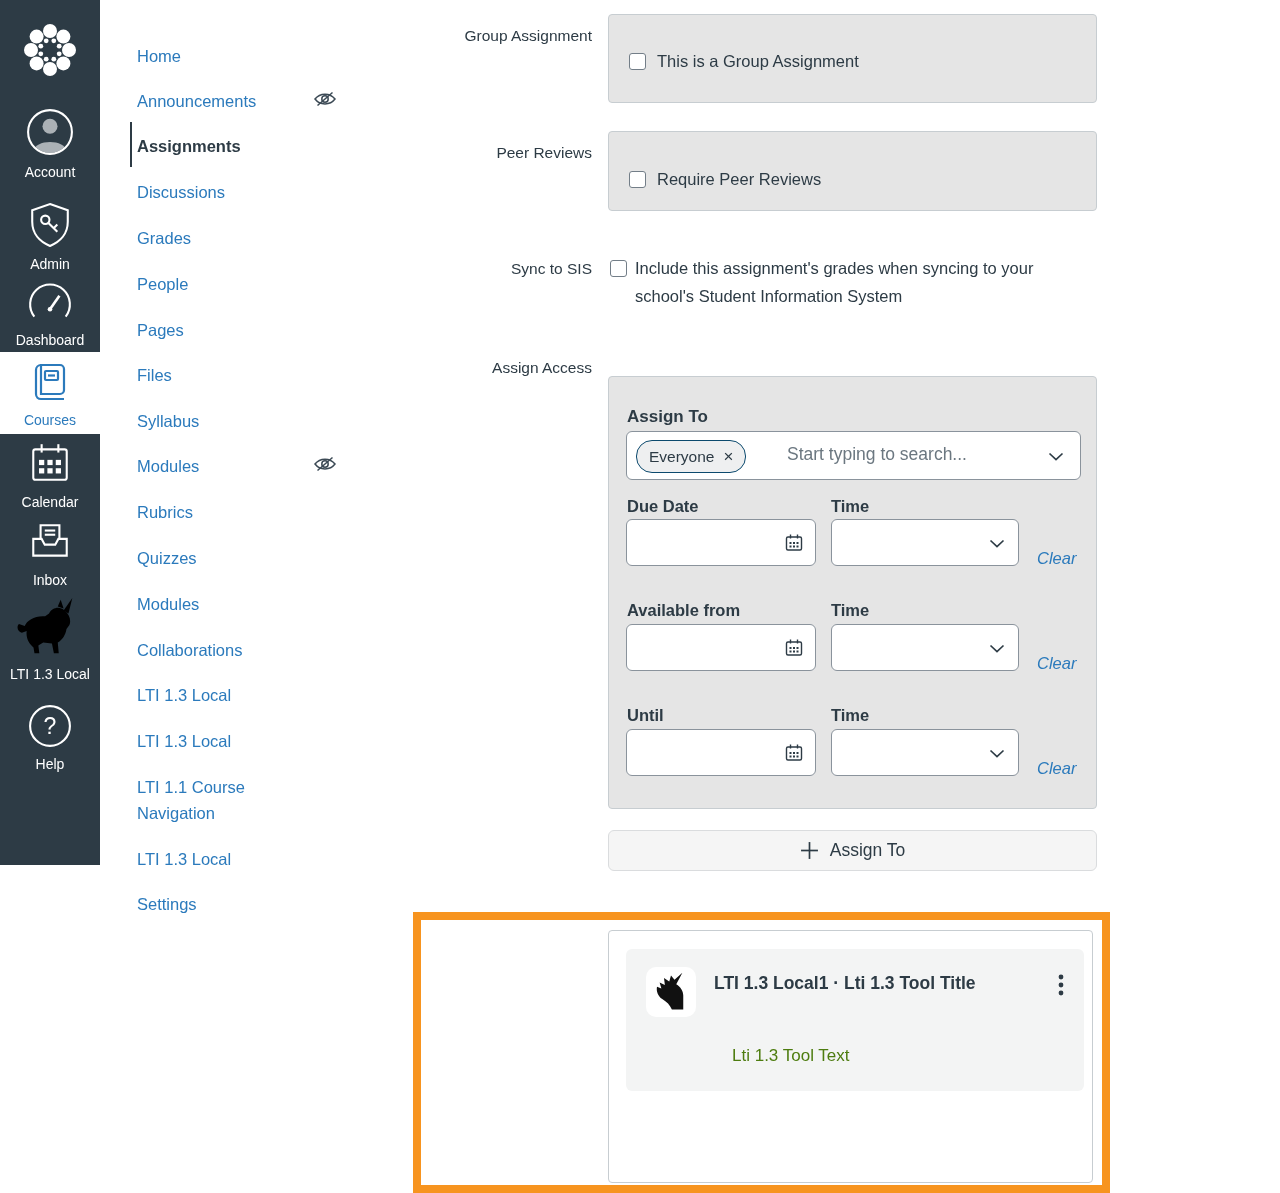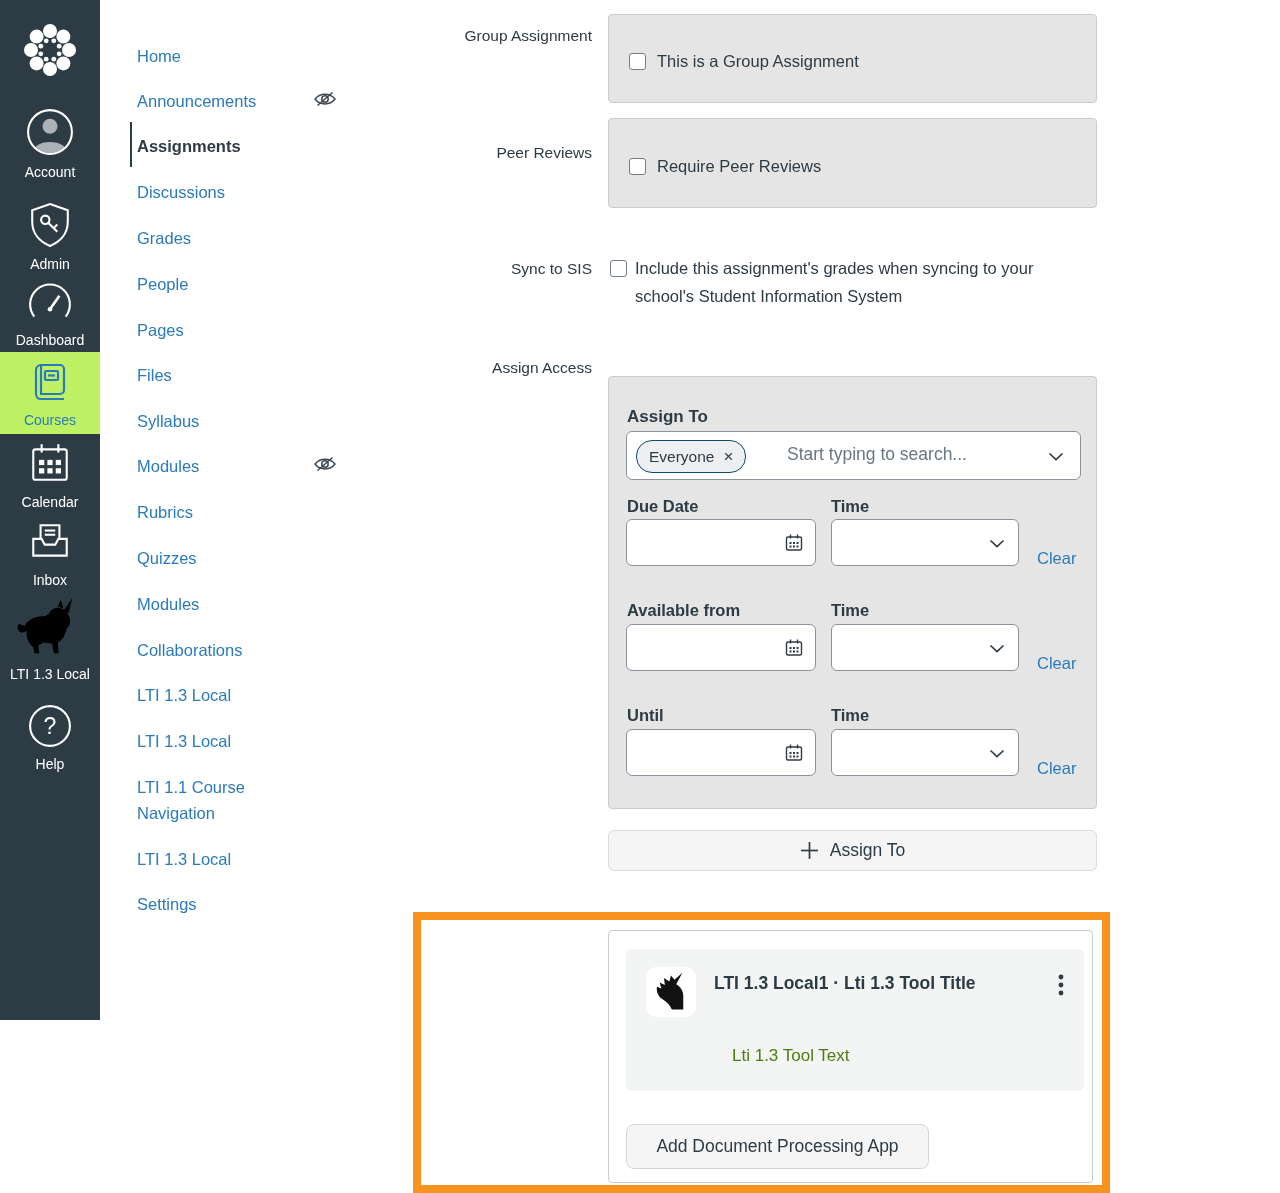--- a/index.html
+++ b/index.html
@@ -2,24 +2,24 @@
 <html><head>
 <meta charset="utf-8">
 <style>
   html,body{margin:0;padding:0;}
   body{
     width:1280px;height:1193px;position:relative;overflow:hidden;
     background:#ffffff;color:#2D3B45;
     font-family:"Liberation Sans",sans-serif;
   }
   
-  .gnav{position:absolute;left:0;top:0;width:100px;height:1020px;background:#2D3B45;}
+  .gnav{position:absolute;left:0;top:0;width:100px;height:865px;background:#2D3B45;}
   .gnav-item{position:absolute;left:0;width:100px;text-align:center;color:#fff;}
   .gnav-item .lbl{display:block;font-size:14px;margin-top:4px;line-height:16px;}
-  .gnav-item.active{background:#bef264;color:#2B7ABC;}
+  .gnav-item.active{background:#ffffff;color:#2B7ABC;}
   .gnav-logo{position:absolute;left:22px;top:22px;width:56px;height:56px;}
   .gnav-collapse{position:absolute;left:26px;top:1150px;width:42px;height:30px;cursor:pointer;}
   
   .cn-item{position:absolute;left:137px;width:196px;font-size:16.5px;line-height:26px;color:#2B7ABC;cursor:pointer;}
   .cn-item.active{color:#2D3B45;font-weight:bold;}
   .cn-activebar{position:absolute;left:130px;top:122px;width:2px;height:45px;background:#2D3B45;}
   .cn-eye{position:absolute;left:176px;top:2px;width:24px;height:18px;}
   .cn-wrap2{width:142px;}
   
   .flabel{position:absolute;left:420px;width:172px;text-align:right;font-size:15.5px;line-height:25px;color:#2D3B45;}
@@ -34,21 +34,21 @@
   .aa-combo{position:absolute;left:17px;top:54px;width:455px;height:49px;border:1px solid #8A939C;border-radius:6px;box-sizing:border-box;background:#fff;}
   .aa-pill{position:absolute;left:9px;top:8px;height:31px;display:flex;align-items:center;padding:0 12px;background:#EEEFF0;border:1px solid #0c4a6e;border-radius:16px;font-size:15.5px;color:#2D3B45;cursor:pointer;}
   .aa-pill .x{margin-left:9px;font-size:17px;line-height:1;cursor:pointer;}
   .aa-ph{position:absolute;left:160px;top:12px;font-size:17.5px;color:#6B7780;}
   .aa-combo .chev{position:absolute;right:16px;top:20px;}
   .aa-datelabel{position:absolute;font-size:16.5px;font-weight:bold;}
   .aa-dateinput{position:absolute;width:190px;height:47px;border:1px solid #8A939C;border-radius:6px;box-sizing:border-box;background:#fff;cursor:text;}
   .aa-timeinput{position:absolute;width:188px;height:47px;border:1px solid #8A939C;border-radius:6px;box-sizing:border-box;background:#fff;cursor:pointer;}
   .aa-dateinput .cal{position:absolute;right:11px;top:13px;}
   .aa-timeinput .chev{position:absolute;right:13px;top:19px;}
-  .aa-clear{position:absolute;left:428px;font-size:16.5px;color:#2B7ABC;cursor:pointer;}
+  .aa-clear{position:absolute;left:428px;font-size:16.5px;color:#2B7ABC;cursor:pointer;font-style:italic;}
   .assignto-btn{position:absolute;left:608px;top:830px;width:489px;height:41px;background:#F5F5F5;border:1px solid #DADCDE;border-radius:6px;box-sizing:border-box;display:flex;align-items:center;justify-content:center;gap:11px;font-size:17.5px;color:#2D3B45;cursor:pointer;}
   
   .dp-outline{position:absolute;left:413px;top:912px;width:697px;height:281px;border:8px solid #F7941F;background:#fff;box-sizing:border-box;}
   .dp-label{position:absolute;left:0;top:16px;width:171px;text-align:right;font-size:15.5px;line-height:25px;color:#2D3B45;}
   .dp-card{position:absolute;left:187px;top:10px;width:485px;height:253px;border:1px solid #C7CDD1;border-radius:4px;box-sizing:border-box;background:#fff;}
   .dp-panel{position:absolute;left:17px;top:18px;width:458px;height:142px;background:#F3F4F4;border-radius:6px;}
   .dp-tile{position:absolute;left:20px;top:18px;width:50px;height:50px;background:#fff;border-radius:10px;display:flex;align-items:center;justify-content:center;}
   .dp-title{position:absolute;left:88px;top:19px;width:312px;font-size:17.5px;font-weight:bold;line-height:30px;color:#2D3B45;}
   .dp-kebab{position:absolute;right:20px;top:25px;width:6px;height:22px;cursor:pointer;}
   .dp-desc{position:absolute;left:88px;top:97px;font-size:17px;color:#4d7c0f;margin-left:18px;}
@@ -211,21 +211,21 @@
 
 <div class="flabel" style="top:23px">Group Assignment</div>
 <div class="fbox" style="top:14px;height:89px">
   <div class="cbrow" style="top:37px">
     <div class="cb"></div>
     <span class="cbtxt">This is a Group Assignment</span>
   </div>
 </div>
 
 <div class="flabel" style="top:140px">Peer Reviews</div>
-<div class="fbox" style="top:118px;height:90px">
+<div class="fbox" style="top:131px;height:80px">
   <div class="cbrow" style="top:38px">
     <div class="cb"></div>
     <span class="cbtxt">Require Peer Reviews</span>
   </div>
 </div>
 
 <div class="flabel" style="top:256px">Sync to SIS</div>
 <div class="cb synccb"></div>
 <div class="synctxt">Include this assignment's grades when syncing to your school's Student Information System</div>
 
@@ -336,17 +336,14 @@
       </div>
       <div class="dp-title">LTI 1.3 Local1 · Lti 1.3 Tool Title</div>
       <svg class="dp-kebab" viewBox="0 0 6 22" fill="#2D3B45">
         <circle cx="3" cy="3" r="2.4"></circle>
           <circle cx="3" cy="11" r="2.4"></circle>
           <circle cx="3" cy="19" r="2.4"></circle>
       </svg>
       <div class="dp-desc">Lti 1.3 Tool Text</div>
     </div>
 
-    <div class="dp-addbtn">
-      <span>Add Document Processing App</span>
-    </div>
   </div>
 </div>
 
 </body></html>

